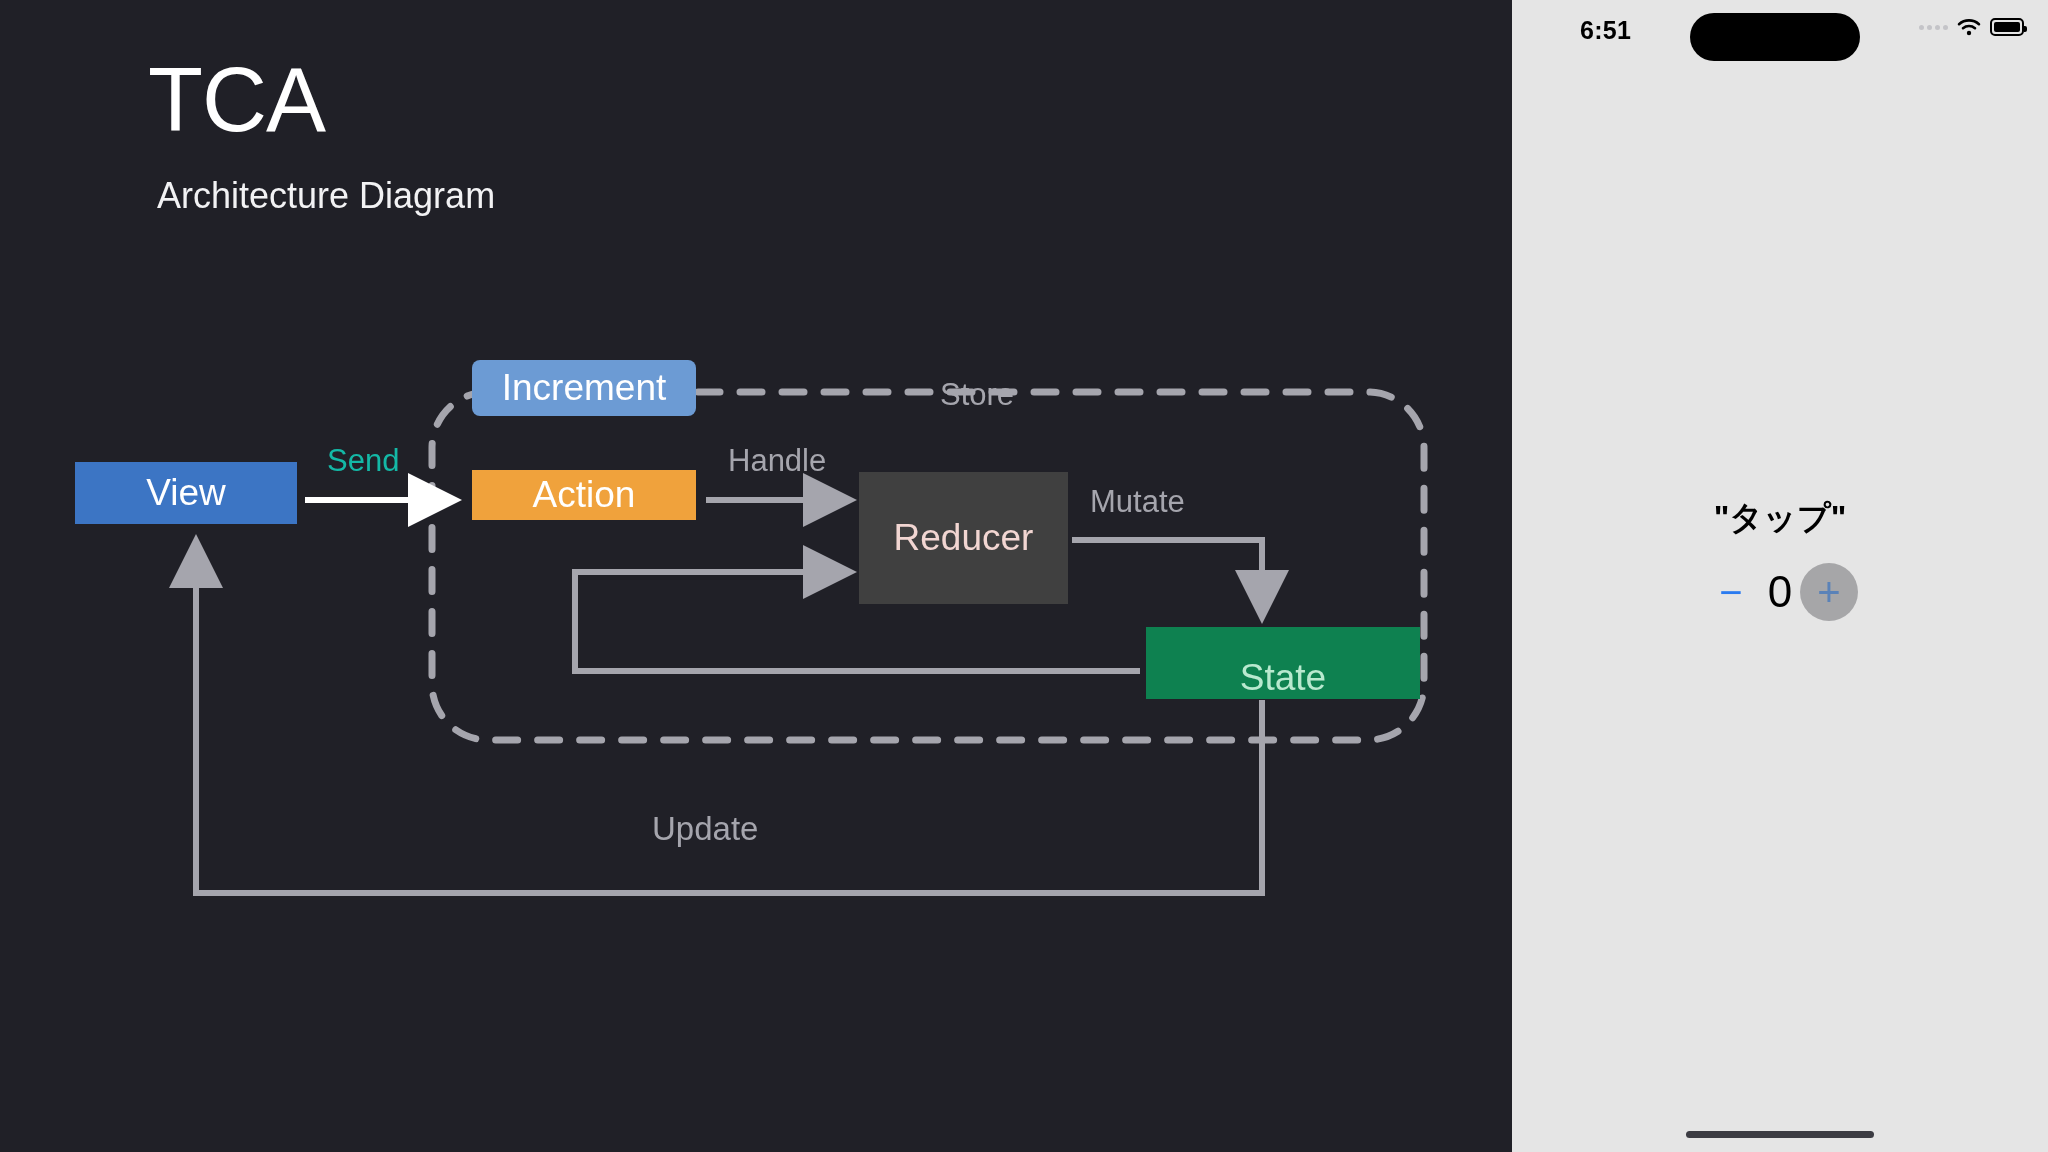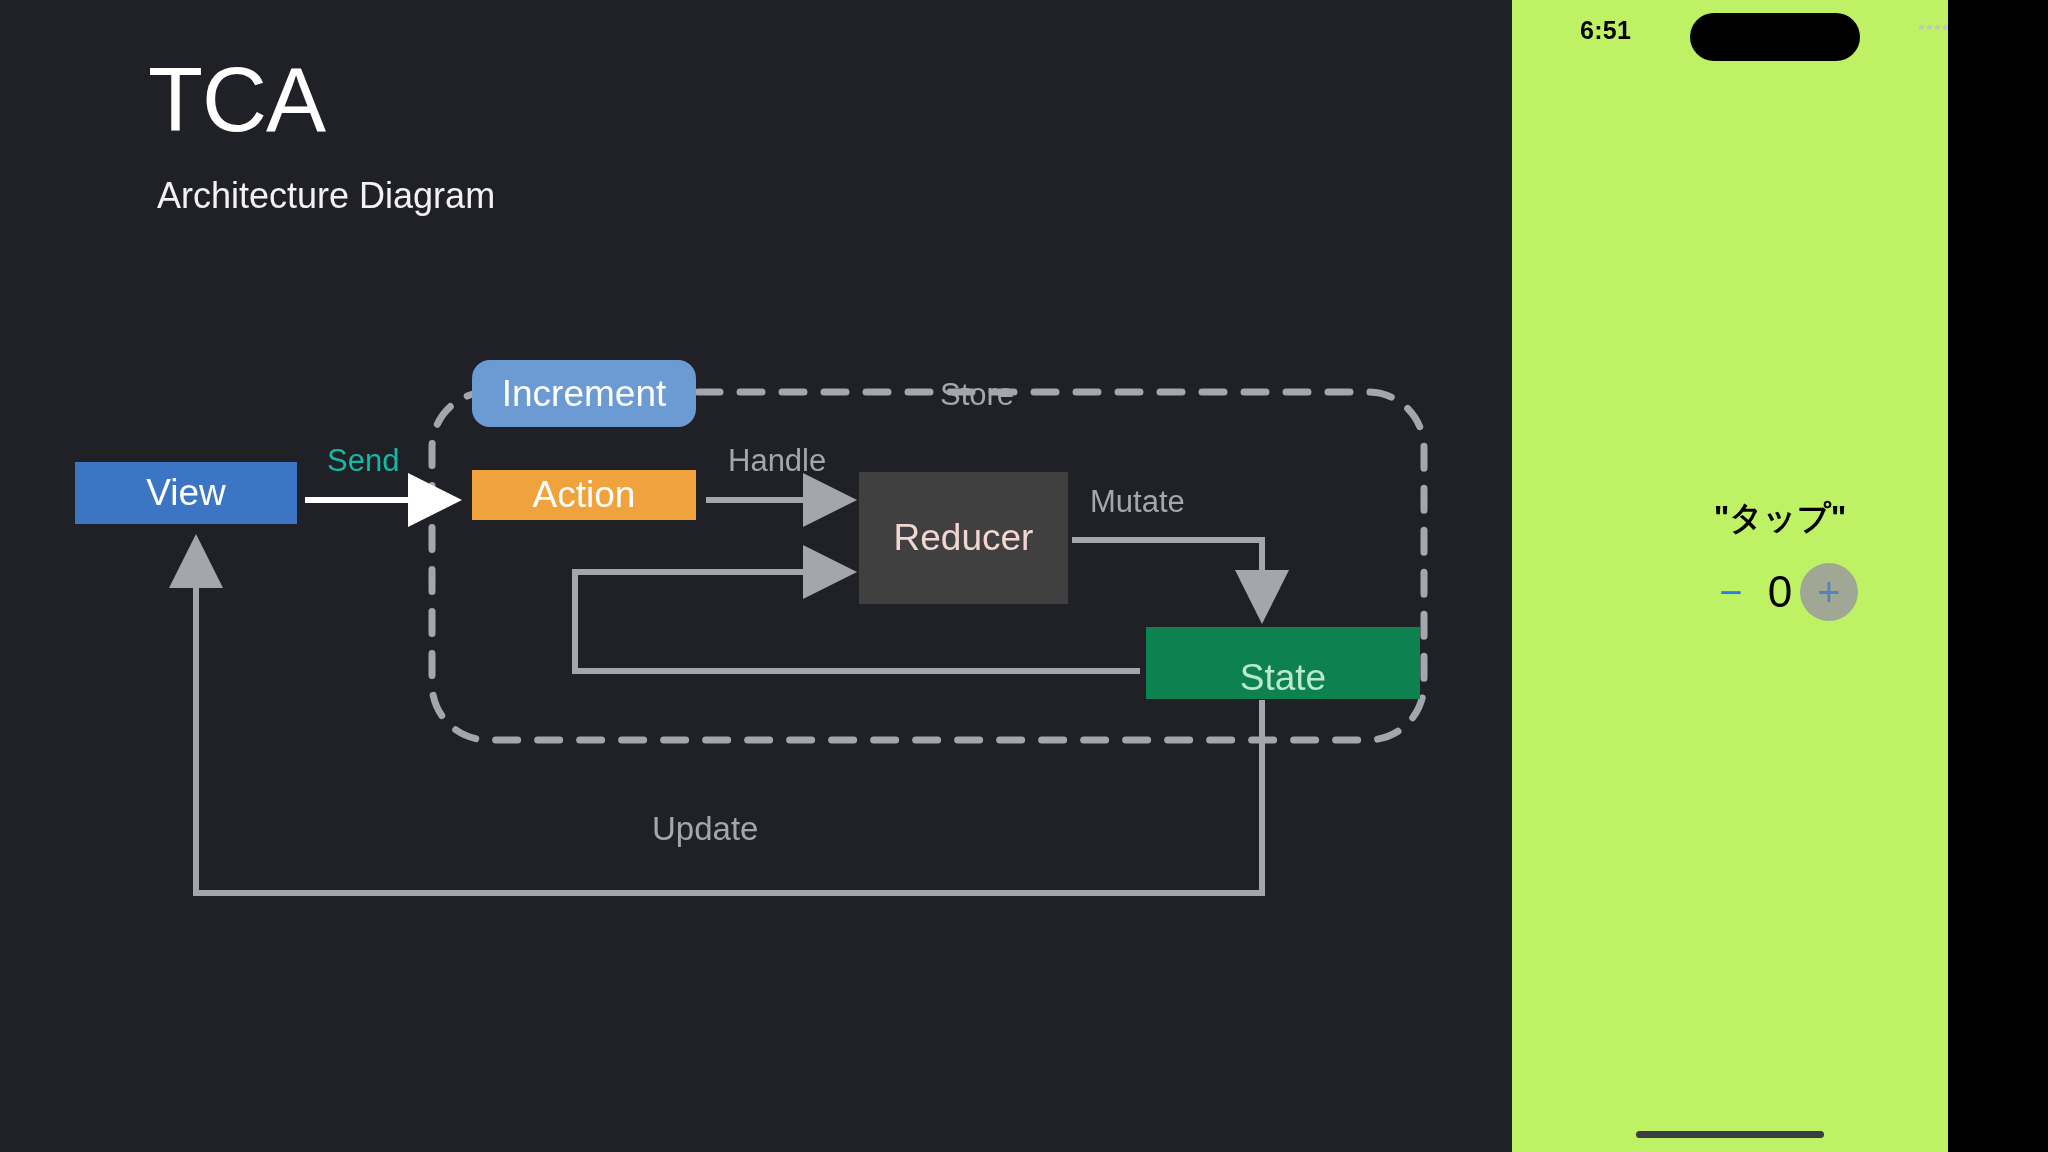--- a/index.html
+++ b/index.html
@@ -15,36 +15,36 @@
 
   
   #diagram{position:absolute;left:0;top:0;width:1512px;height:1152px;}
   #diagram svg{position:absolute;left:0;top:0;}
 
   .node{position:absolute;display:flex;align-items:center;justify-content:center;
         font-weight:400;box-sizing:border-box;}
 
   #node-view{left:75px;top:462px;width:222px;height:62px;background:#3c75c4;color:#fff;font-size:37px;}
   #node-action{left:472px;top:470px;width:224px;height:50px;background:#f0a23c;color:#fff;font-size:37px;}
-  #node-increment{left:472px;top:360px;width:224px;height:67px;background:#6c9bd4;color:#fff;
-                  font-size:37px;border-radius:18px;}
+  #node-increment{left:472px;top:360px;width:224px;height:56px;background:#6c9bd4;color:#fff;
+                  font-size:37px;border-radius:8px;}
   #node-reducer{left:859px;top:472px;width:209px;height:132px;background:#404040;color:#f2d6d2;font-size:37px;}
   #node-state{left:1146px;top:627px;width:274px;height:72px;background:#0e8150;color:#b9e9cf;font-size:37px;align-items:flex-end;}
 
   .edge-label{position:absolute;font-size:31px;color:#14b8a6;}
   .edge-label.dim{color:#a5a5ad;}
 
   #lbl-send{left:327px;top:443px;}
   #lbl-handle{left:728px;top:443px;text-align:right;}
   #lbl-mutate{left:1090px;top:484px;}
   #lbl-store{left:940px;top:340px;font-size:31px;margin-top:37px;}
   #lbl-update{left:652px;top:810px;font-size:33px;}
 
   
-  #sim{position:absolute;left:1512px;top:0;width:436px;height:1152px;background:#bef264;}
+  #sim{position:absolute;left:1512px;top:0;width:536px;height:1152px;background:#e5e5e5;}
 
   #statusbar{position:absolute;left:0;top:0;width:536px;height:62px;}
   #sb-time{position:absolute;left:68px;top:16px;font-size:25px;font-weight:700;color:#000;
            letter-spacing:0.3px;}
   #island{position:absolute;left:178px;top:13px;width:170px;height:48px;background:#000;border-radius:24px;}
   #sb-right{position:absolute;right:24px;top:18px;display:flex;align-items:center;gap:9px;}
   .cell-dots{display:flex;gap:3px;align-items:flex-end;}
   .cell-dots i{display:block;width:5px;height:5px;border-radius:50%;background:#c4c4c8;}
   .wifi{position:relative;width:24px;height:18px;}
   .batt{position:relative;width:34px;height:18px;border:2px solid #000;border-radius:5px;box-sizing:border-box;}

